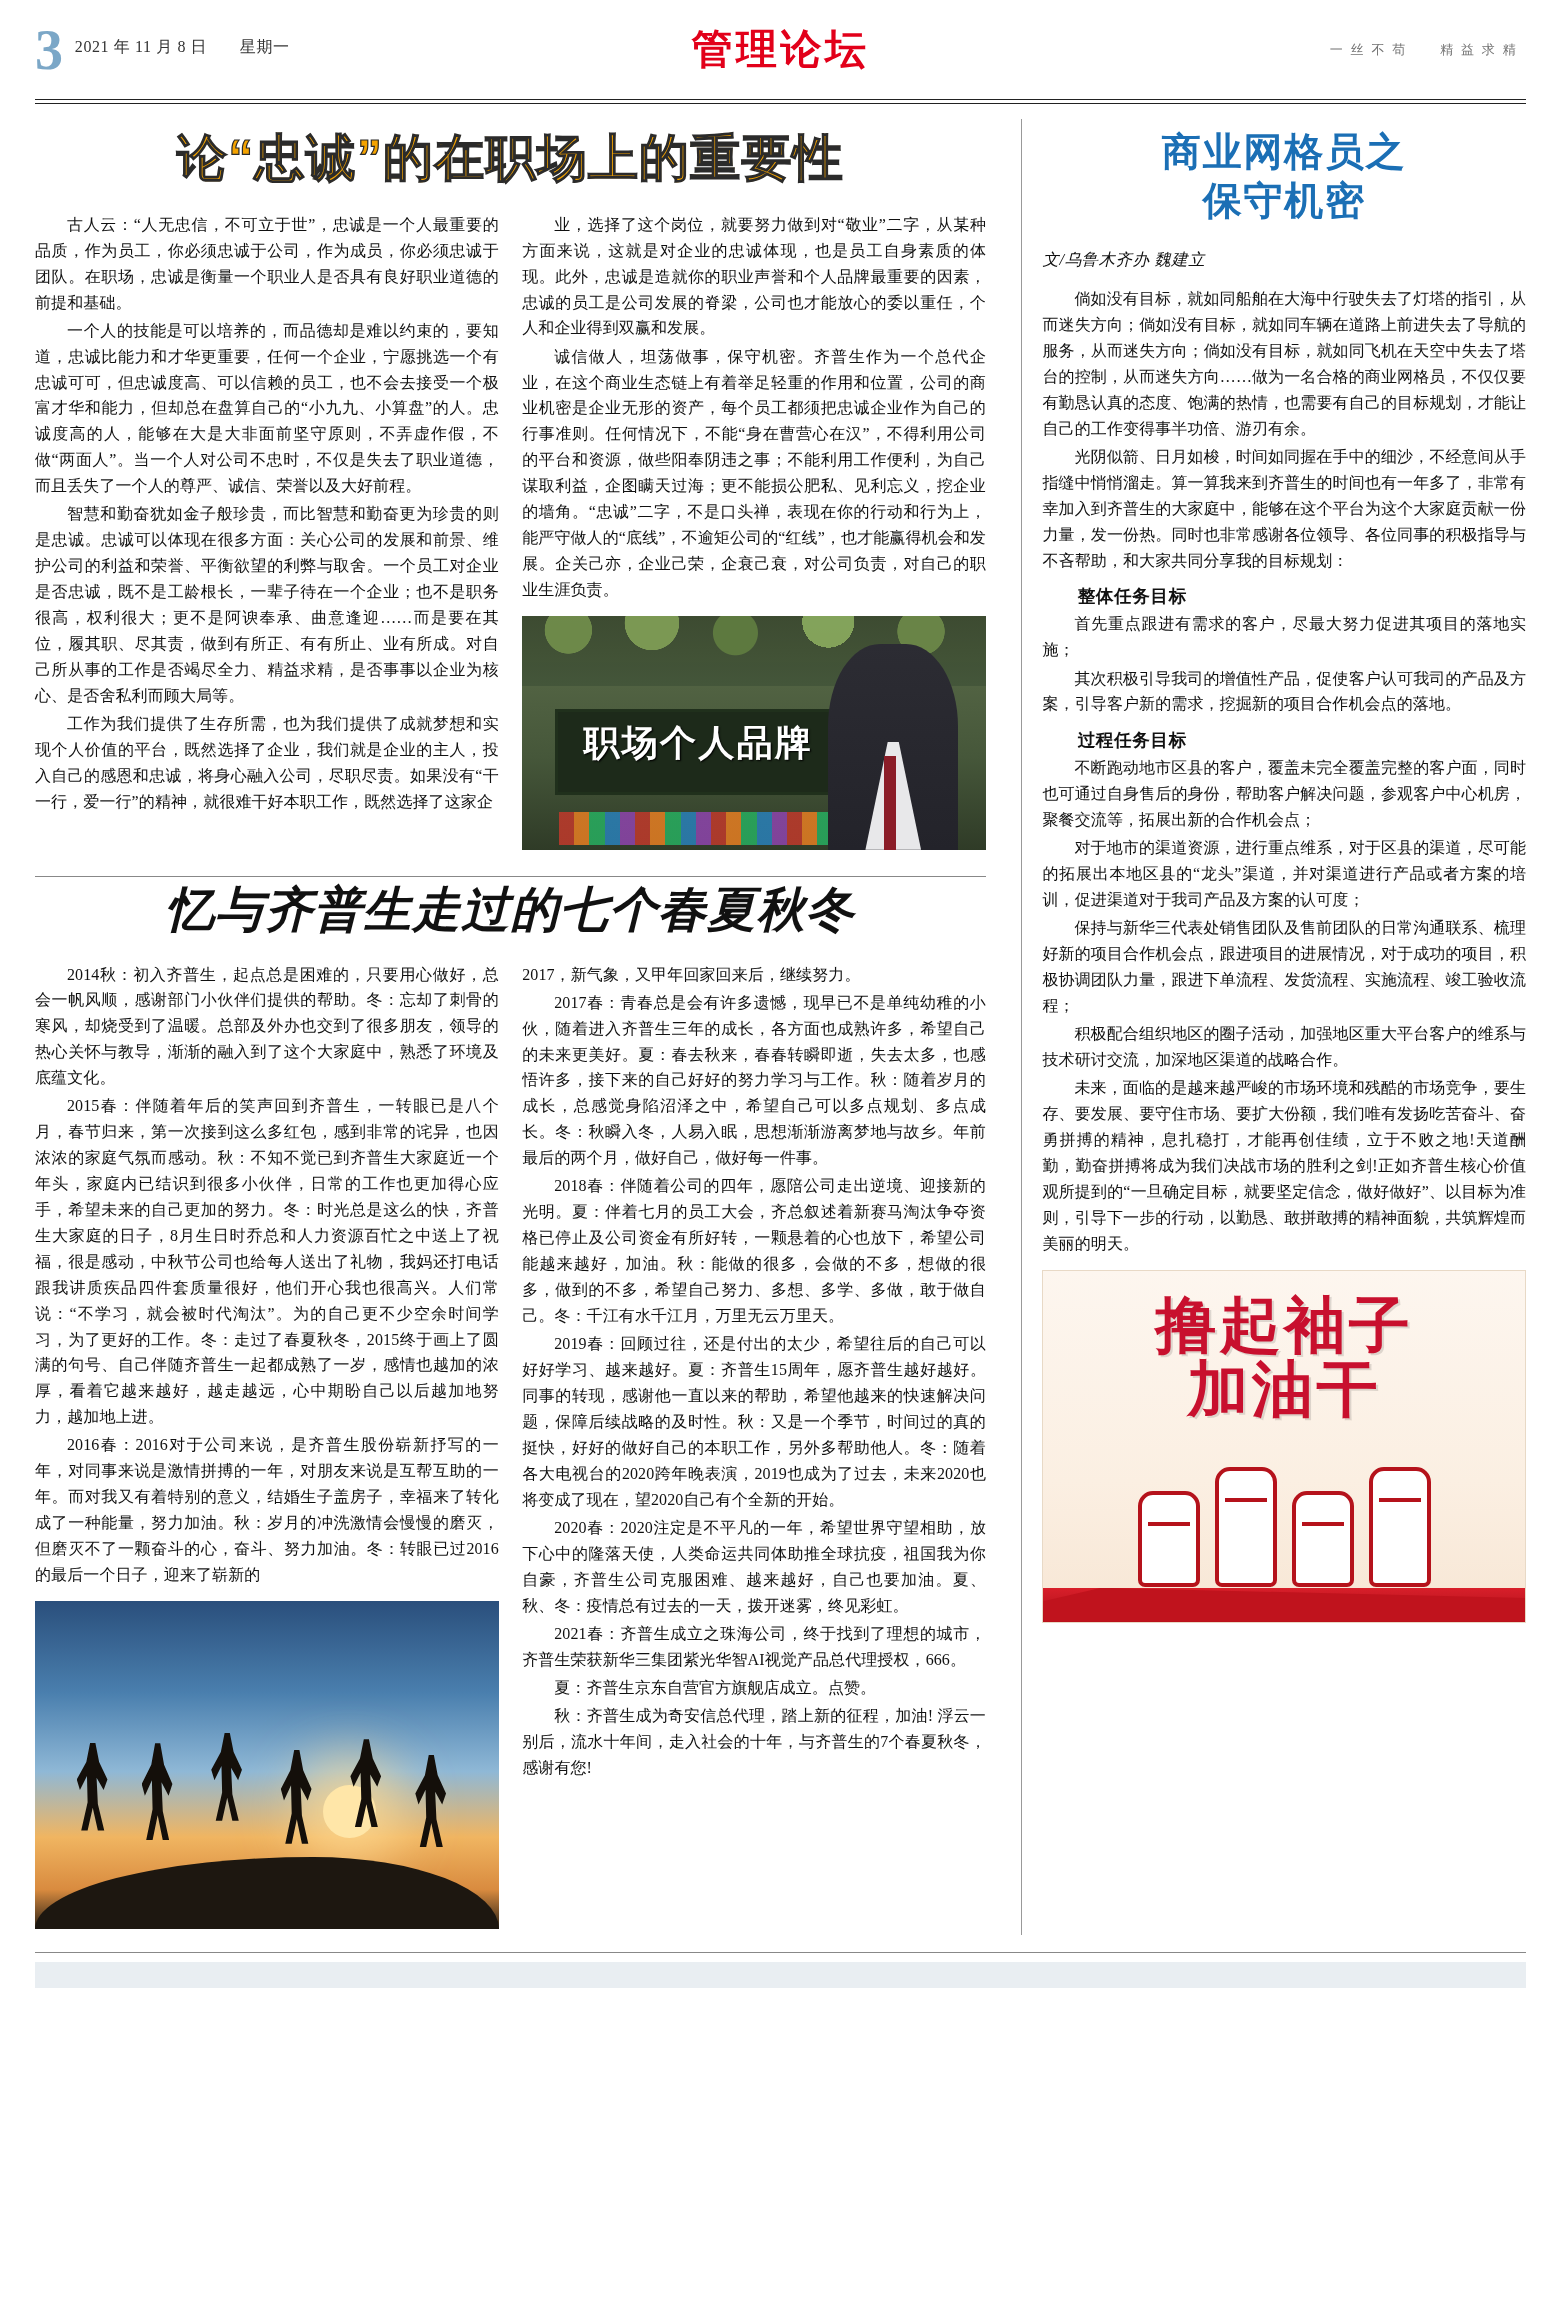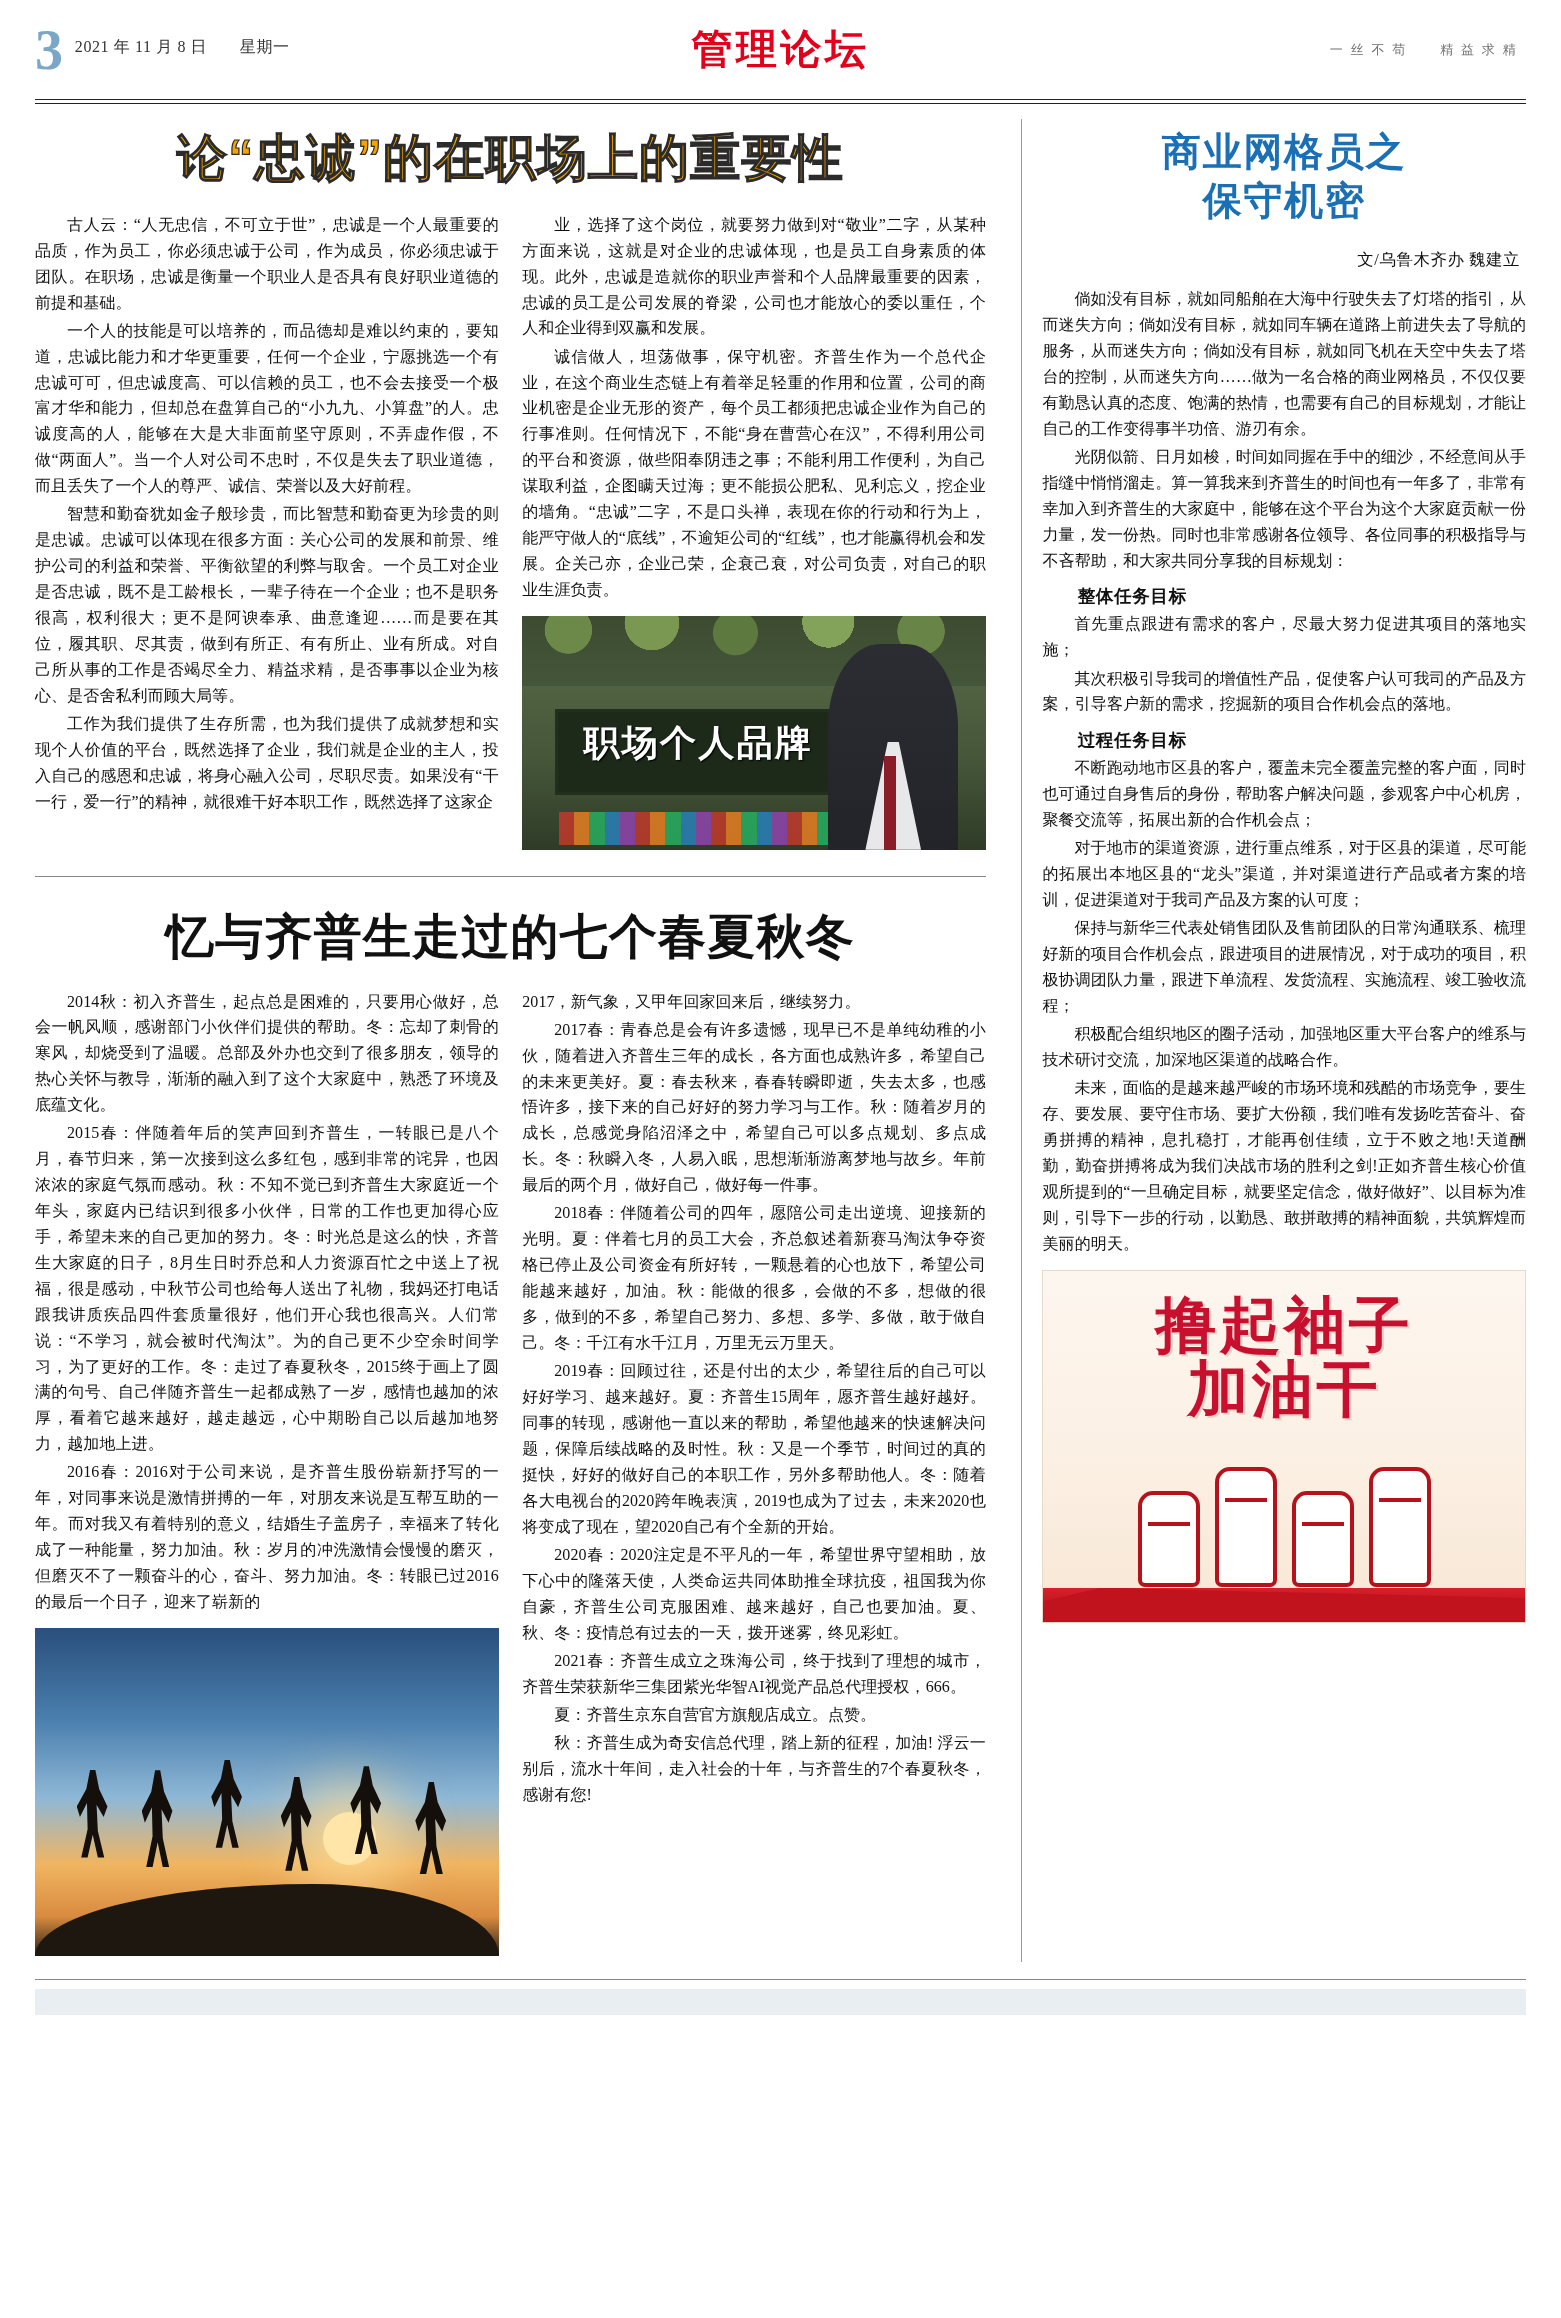--- a/index.html
+++ b/index.html
@@ -106,29 +106,31 @@
     line-height:1.25;
     margin:9.4px 0 23.4px 0;
     letter-spacing:1.8px;
     font-family:"Liberation Sans","DejaVu Sans",sans-serif;
   }
   h1.head-black{
     font-size:48px;
     font-weight:bold;
     color:#111;
     text-align:center;
-    margin:28px 0 20px 0;
+    margin:1px 0 20px 0;
     letter-spacing:1.2px;
     font-family:"Liberation Sans","DejaVu Sans",sans-serif;
+    font-style:italic;
   }
   .byline{
-    text-align:right;
+    text-align:left;
     font-size:16.4px;
     margin:0 5.9px 15px 0;
     letter-spacing:0.6px;
+    font-style:italic;
   }
   
   .two-col{
     display:flex;
     gap:23.4px;
   }
   .tc{
     width:calc(50% - 11.7px);
   }
   p.para{

